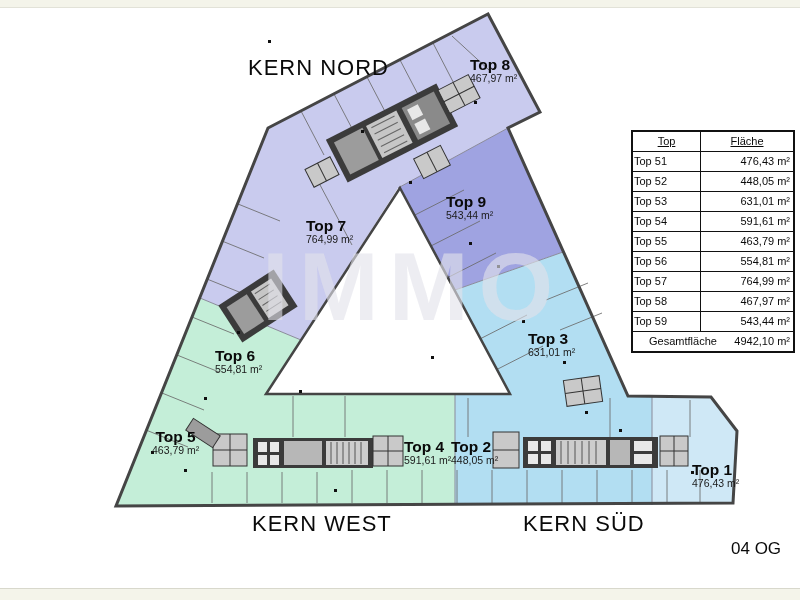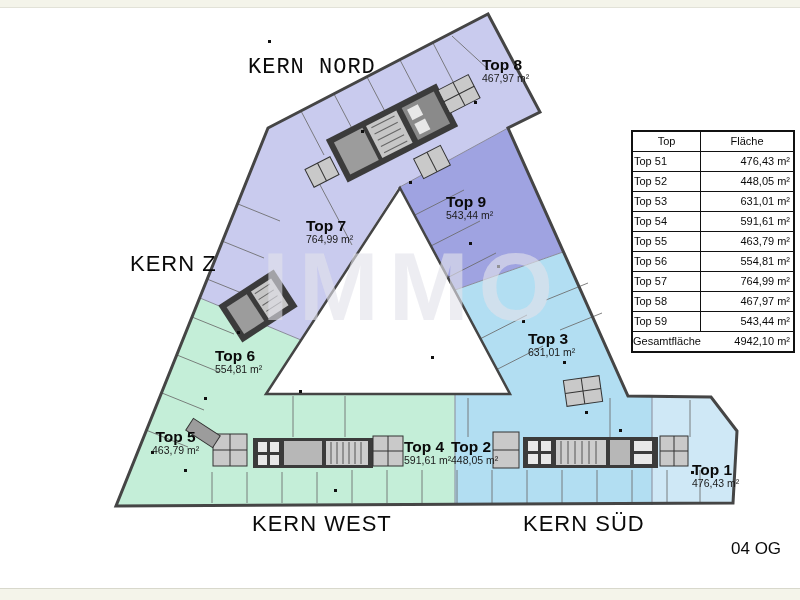--- a/index.html
+++ b/index.html
@@ -16,49 +16,49 @@
     position:absolute;left:262px;top:232px;font-size:96px;font-weight:700;
     letter-spacing:10px;color:rgba(226,226,234,0.62);user-select:none;
   }
   .wm2{
     position:absolute;left:258px;top:322px;font-size:30px;font-weight:400;
     letter-spacing:18px;color:rgba(255,255,255,0.25);
     -webkit-text-stroke:1px rgba(195,195,205,0.8);user-select:none;
   }
   
   .kern{position:absolute;font-size:22px;font-weight:400;color:#0a0a0a;letter-spacing:1px;white-space:nowrap;}
-  .kern.nord{left:248px;top:55px;font-family:Liberation Mono, monospace;}
+  .kern.nord{left:248px;top:55px;}
   .kern.z{left:130px;top:251px;}
   .kern.west{left:252px;top:511px;}
   .kern.sued{left:523px;top:511px;}
   .floorlabel{position:absolute;left:731px;top:539px;font-size:17px;color:#0a0a0a;white-space:nowrap;}
   
   .unit{position:absolute;white-space:nowrap;line-height:1.05;}
   .unit .t{font-size:15.5px;font-weight:700;color:#0a0a0a;display:block;}
   .unit .a{font-size:10.5px;font-weight:400;color:#1a1a1a;display:block;}
-  .u-top8{left:470px;top:57px;margin-left:12px;}
+  .u-top8{left:470px;top:57px;}
   .u-top9{left:446px;top:194px;}
   .u-top7{left:266px;top:218px;margin-left:40px;}
   .u-top6{left:215px;top:348px;}
   .u-top5{left:152px;top:429px;text-align:center;}
   .u-top4{left:404px;top:439px;}
   .u-top2{left:451px;top:439px;}
   .u-top1{left:692px;top:434px;margin-top:28px;}
   .u-top3{left:528px;top:331px;}
   
   .areatable{
     position:absolute;left:631px;top:130px;width:164px;background:#fff;
     border:2px solid #111;font-size:11px;color:#0a0a0a;box-sizing:border-box;
   }
   .trow{display:flex;height:19px;line-height:18px;border-top:1px solid #111;}
-  .trow:first-child{border-top:none;}
+  .trow:first-child{border-top:none;text-decoration:underline;}
   .trow .c1{width:68px;border-right:1px solid #111;padding-left:1px;box-sizing:border-box;overflow:hidden;}
   .trow .c2{flex:1;text-align:right;padding-right:3px;box-sizing:border-box;overflow:hidden;}
   .trow.head .c1,.trow.head .c2{text-align:center;padding:0;}
-  .trow.foot{justify-content:space-between;padding:0 3px 0 0;}
+  .trow.foot{justify-content:space-between;padding:0 3px 0 16px;}
   .trow.foot .fl{text-align:left;}
   .trow.foot .fv{text-align:right;}
 </style>
 </head>
 <body>
 
 <div class="stage">
 
   <div class="strip top"></div>
   <div class="strip bottom"></div>
@@ -193,21 +193,20 @@
       <rect x="619" y="429" width="3" height="3"></rect>
         <rect x="691" y="471" width="3" height="3"></rect>
       <rect x="585" y="411" width="3" height="3"></rect>
         <rect x="474" y="101" width="3" height="3"></rect>
     </g>
   </svg>
 
   <div class="wm1">IMMO</div>
 
   <div class="kern nord">KERN NORD</div>
-  <div class="kern z">KERN Z</div>
   <div class="kern west">KERN WEST</div>
   <div class="kern sued">KERN SÜD</div>
 
   <div class="unit u-top8">
     <span class="t">Top 8</span>
     <span class="a">467,97 m²</span>
   </div>
   <div class="unit u-top9">
     <span class="t">Top 9</span>
     <span class="a">543,44 m²</span>

